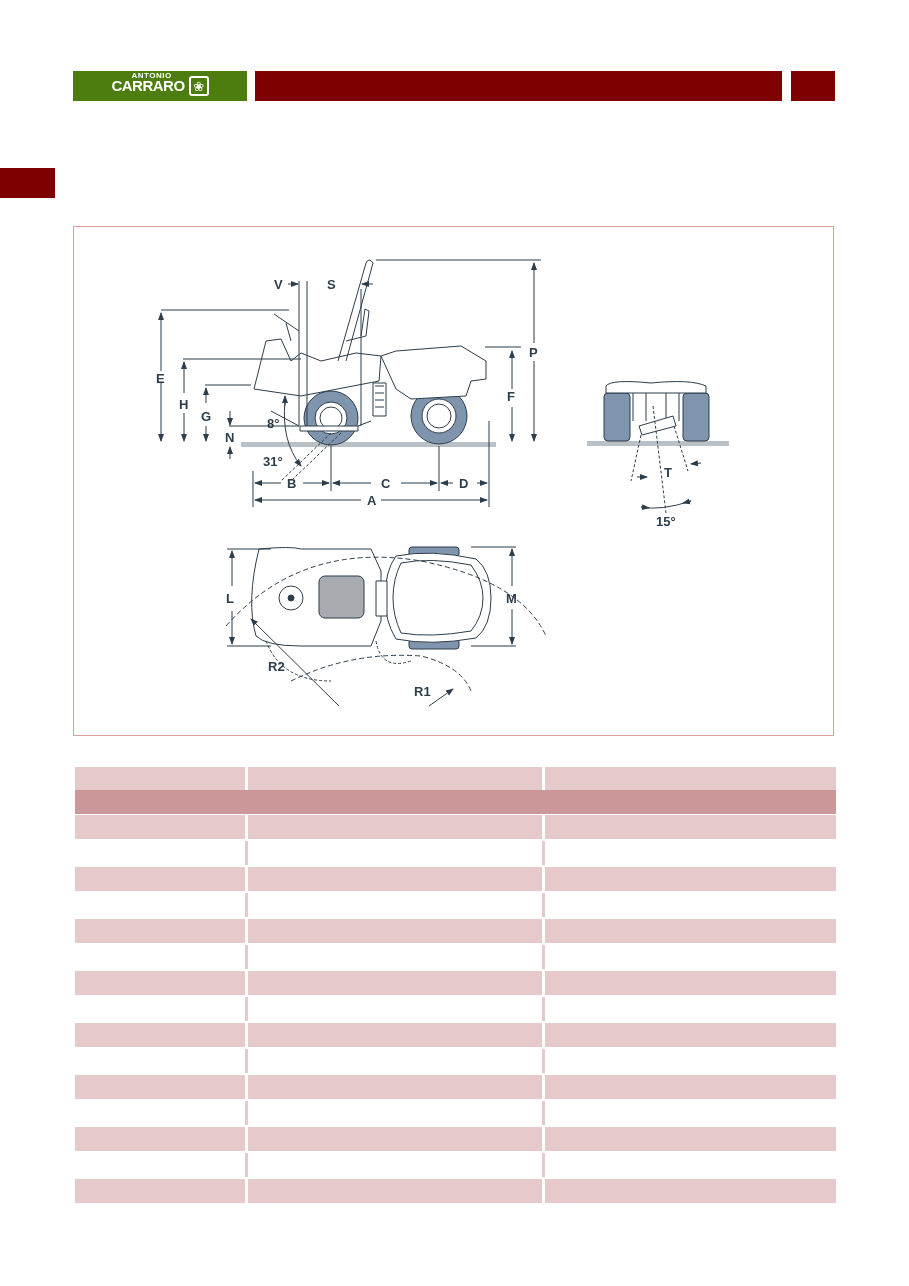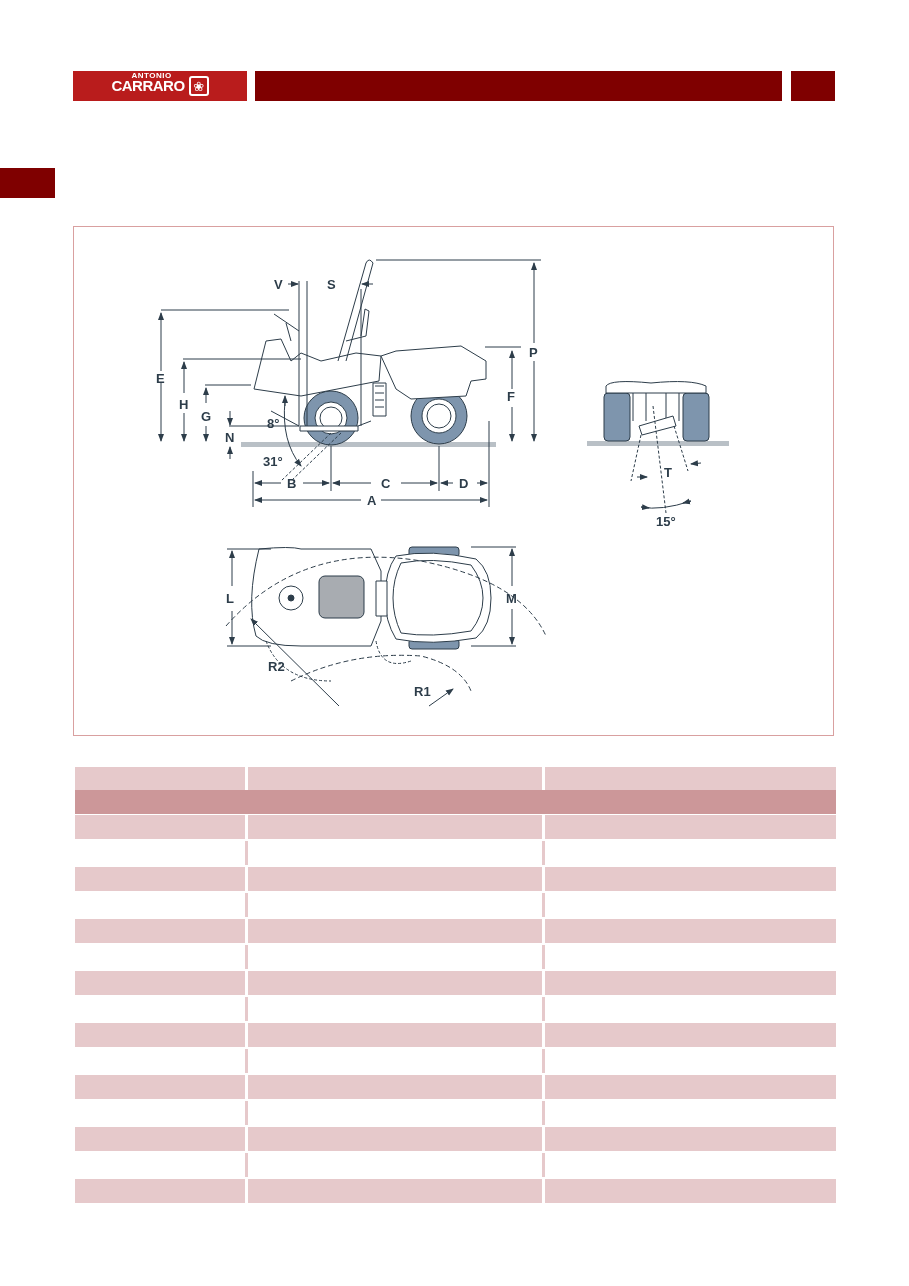--- a/index.html
+++ b/index.html
@@ -1,17 +1,17 @@
 <!DOCTYPE html>
 <html><head>
 <meta charset="utf-8">
 <style>
   html, body { margin:0; padding:0; background:#ffffff; }
   body { width:909px; height:1286px; position:relative; overflow:hidden; font-family:"Liberation Sans", sans-serif; }
-  .hdr-logo { position:absolute; left:73px; top:71px; width:174px; height:30px; background:#b91c1c; display:flex; align-items:center; justify-content:center; }
+  .hdr-logo { position:absolute; left:73px; top:71px; width:174px; height:30px; background:#4d7c0f; display:flex; align-items:center; justify-content:center; }
   .hdr-bar { position:absolute; left:255px; top:71px; width:527px; height:30px; background:#7f0000; }
   .hdr-page { position:absolute; left:791px; top:71px; width:44px; height:30px; background:#7f0000; }
   .side-tab { position:absolute; left:0; top:168px; width:55px; height:30px; background:#7f0000; }
   .logo-text { color:#fff; font-weight:bold; font-family:"Liberation Sans", sans-serif; position:relative; line-height:1; }
   .logo-small { position:absolute; top:-6px; left:20px; font-size:8px; letter-spacing:0.5px; color:#fff; font-weight:bold; }
   .logo-big { font-size:15px; letter-spacing:-0.5px; }
   .logo-emblem { width:20px; height:20px; border:2px solid #fff; border-radius:3px; margin-left:4px; display:inline-flex; align-items:center; justify-content:center; color:#fff; font-size:13px; box-sizing:border-box; }
   .figure-box { position:absolute; left:73px; top:226px; width:761px; height:510px; border:1px solid #d9a0a0; box-sizing:border-box; }
   .figure-box svg { position:absolute; left:0; top:0; }
   .spec-table { position:absolute; left:75px; top:767px; width:761px; }

